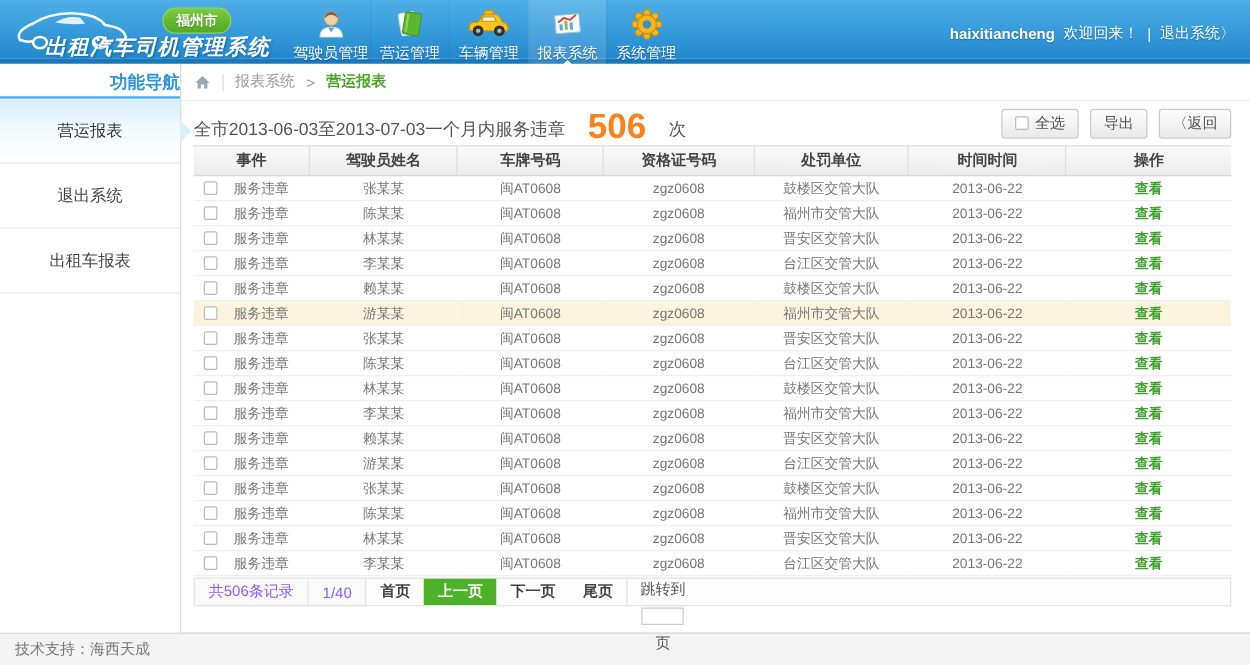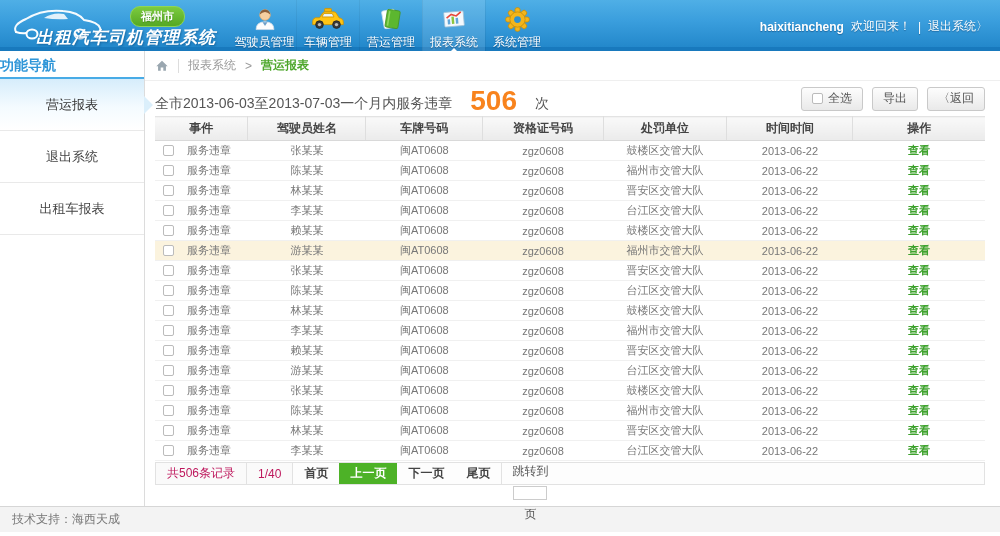--- a/index.html
+++ b/index.html
@@ -29,21 +29,21 @@
   .nav-icon { height:26px; display:flex; align-items:center; }
 
   .user-area { position:absolute; right:12px; top:18px; display:flex; align-items:center; gap:7px;
     color:#fff; font-size:12px; text-shadow:0 1px 1px rgba(0,40,80,.4); white-space:nowrap;padding-left:37px; }
   .user-area .username { font-weight:bold; }
   .user-area .logout { cursor:pointer; }
 
   
   .main { display:flex; height:455px; background:#fff; }
   .sidebar { width:145px; flex-shrink:0; border-right:1px solid #dcdcdc; background:#fff; }
-  .sidebar-title { height:28px; line-height:28px; text-align:left; color:#2f96d8; font-size:14px;
+  .sidebar-title { height:28px; line-height:28px; text-align:right; color:#2f96d8; font-size:14px;
     font-weight:bold; border-bottom:2px solid #48abe6; }
   .side-item { position:relative; height:52px; line-height:52px; text-align:center; font-size:13px;
     color:#444; border-bottom:1px solid #e9e9e9; cursor:pointer; }
   .side-item.active { background:linear-gradient(180deg,#d6edfb 0%,#f4fbff 55%,#ffffff 100%); color:#333; }
   .side-arrow { position:absolute; right:-9px; top:50%; margin-top:-9px; width:0; height:0;
     border-top:9px solid transparent; border-bottom:9px solid transparent; border-left:9px solid #dbeffb; }
 
   .content { flex:1; min-width:0; display:flex; flex-direction:column; }
   .breadcrumb { height:30px; flex-shrink:0; border-bottom:1px solid #efefef; display:flex;
     align-items:center; gap:9px; padding:0 10px; color:#999; font-size:12px; }
@@ -73,21 +73,21 @@
     overflow:hidden; }
   .grid tr.highlight td { background:#fbf3de; }
   .c-event { text-align:left !important; }
   .c-event .cb { margin:0 13px 0 8px; vertical-align:-2px; cursor:pointer; }
   .view-link { color:#3fa22e; font-weight:bold; cursor:pointer; }
 
   
   .pagination { height:23px; margin:1px 15px 0 10px; border:1px solid #e2e2e2; background:#fdfdfd;
     display:flex; align-items:stretch; font-size:12px; color:#555; }
   .pg-cell { display:flex; align-items:center; padding:0 11px; }
-  .pg-total, .pg-ind { color:#be185d; border-right:1px solid #e2e2e2; background:#fafafa; }
+  .pg-total, .pg-ind { color:#8b5cf6; border-right:1px solid #e2e2e2; background:#fafafa; }
   .pg-link { font-weight:bold; color:#444; cursor:pointer; }
   .pg-link.pg-active { background:#4db227; color:#fff; }
   .pg-jump-group { border-left:1px solid #e2e2e2; display:flex; align-items:center; padding:0 10px; gap:6px;flex-direction:column; }
   .pg-input { width:34px; height:15px; border:1px solid #ccc; font-size:11px; text-align:center; }
 
   
   .footer { height:26px; border-top:1px solid #d6d6d6; background:#f3f3f3; display:flex;
     align-items:center; justify-content:space-between; padding:0 12px; font-size:12px; color:#777; }
 </style>
 </head>
@@ -113,41 +113,41 @@
           <path d="M5 29 Q5 19.5 16 19.5 Q27 19.5 27 29 Z" fill="#fdfdfd" stroke="#cfdde9"></path>
           <path d="M13 20 L16 24.5 L19 20 Z" fill="#6d9fc9"></path>
           <circle cx="16" cy="11" r="6.5" fill="#f6cfa0" stroke="#dfae78"></circle>
           <path d="M9.5 10.5 Q16 4 22.5 10.5 Q22 5 16 4.2 Q10 5 9.5 10.5 Z" fill="#8c5f3a"></path>
         </svg>
       </span>
       <span class="nav-label">驾驶员管理</span>
     </div>
     <div class="nav-tab">
       <span class="nav-icon">
+        <svg width="26" height="26" viewBox="0 0 32 32">
+          <rect x="6" y="5" width="16" height="22" rx="2" fill="#fff" stroke="#cfe0ea" transform="rotate(-10 14 16)"></rect>
+          <rect x="10" y="5" width="16" height="22" rx="2" fill="#5cb72f" stroke="#459422" transform="rotate(9 18 16)"></rect>
+          <path d="M13 7 L13 25" stroke="#8fd65f" stroke-width="2" transform="rotate(9 18 16)"></path>
+        </svg>
+      </span>
+      <span class="nav-label">营运管理</span>
+    </div>
+    <div class="nav-tab">
+      <span class="nav-icon">
         <svg width="34" height="25" viewBox="0 0 40 28">
           <rect x="16" y="1" width="8" height="4" rx="1" fill="#f2b50f" stroke="#cf9500"></rect>
           <path d="M5 12 L10 12 L14 6 Q15 5 17 5 L27 5 Q29 5 30 7 L33 12 Q38 13 38 17 L38 20 L2 20 L2 16 Q2 13 5 12 Z" fill="#ffc414" stroke="#cf9500"></path>
           <path d="M15 7 L25 7 L27 11 L13 11 Z" fill="#eaf6ff" stroke="#cf9500"></path>
           <circle cx="10" cy="20" r="4.5" fill="#3a3a3a" stroke="#222"></circle>
           <circle cx="30" cy="20" r="4.5" fill="#3a3a3a" stroke="#222"></circle>
           <circle cx="10" cy="20" r="2" fill="#bbb"></circle>
           <circle cx="30" cy="20" r="2" fill="#bbb"></circle>
         </svg>
       </span>
       <span class="nav-label">车辆管理</span>
-    </div>
-    <div class="nav-tab">
-      <span class="nav-icon">
-        <svg width="26" height="26" viewBox="0 0 32 32">
-          <rect x="6" y="5" width="16" height="22" rx="2" fill="#fff" stroke="#cfe0ea" transform="rotate(-10 14 16)"></rect>
-          <rect x="10" y="5" width="16" height="22" rx="2" fill="#5cb72f" stroke="#459422" transform="rotate(9 18 16)"></rect>
-          <path d="M13 7 L13 25" stroke="#8fd65f" stroke-width="2" transform="rotate(9 18 16)"></path>
-        </svg>
-      </span>
-      <span class="nav-label">营运管理</span>
     </div>
     <div class="nav-tab active">
       <span class="nav-icon">
         <svg width="28" height="26" viewBox="0 0 32 32">
           <g transform="rotate(-5 16 16)">
             <rect x="4" y="7" width="24" height="18" rx="1" fill="#f4f9fd" stroke="#9fc1d8"></rect>
             <rect x="8" y="16" width="3" height="6" fill="#63a7d8"></rect>
             <rect x="13" y="13" width="3" height="9" fill="#8cc63f"></rect>
             <rect x="18" y="15" width="3" height="7" fill="#63a7d8"></rect>
             <polyline points="7,14 13,10 19,12.5 25,8" stroke="#e8483b" fill="none" stroke-width="2"></polyline>

